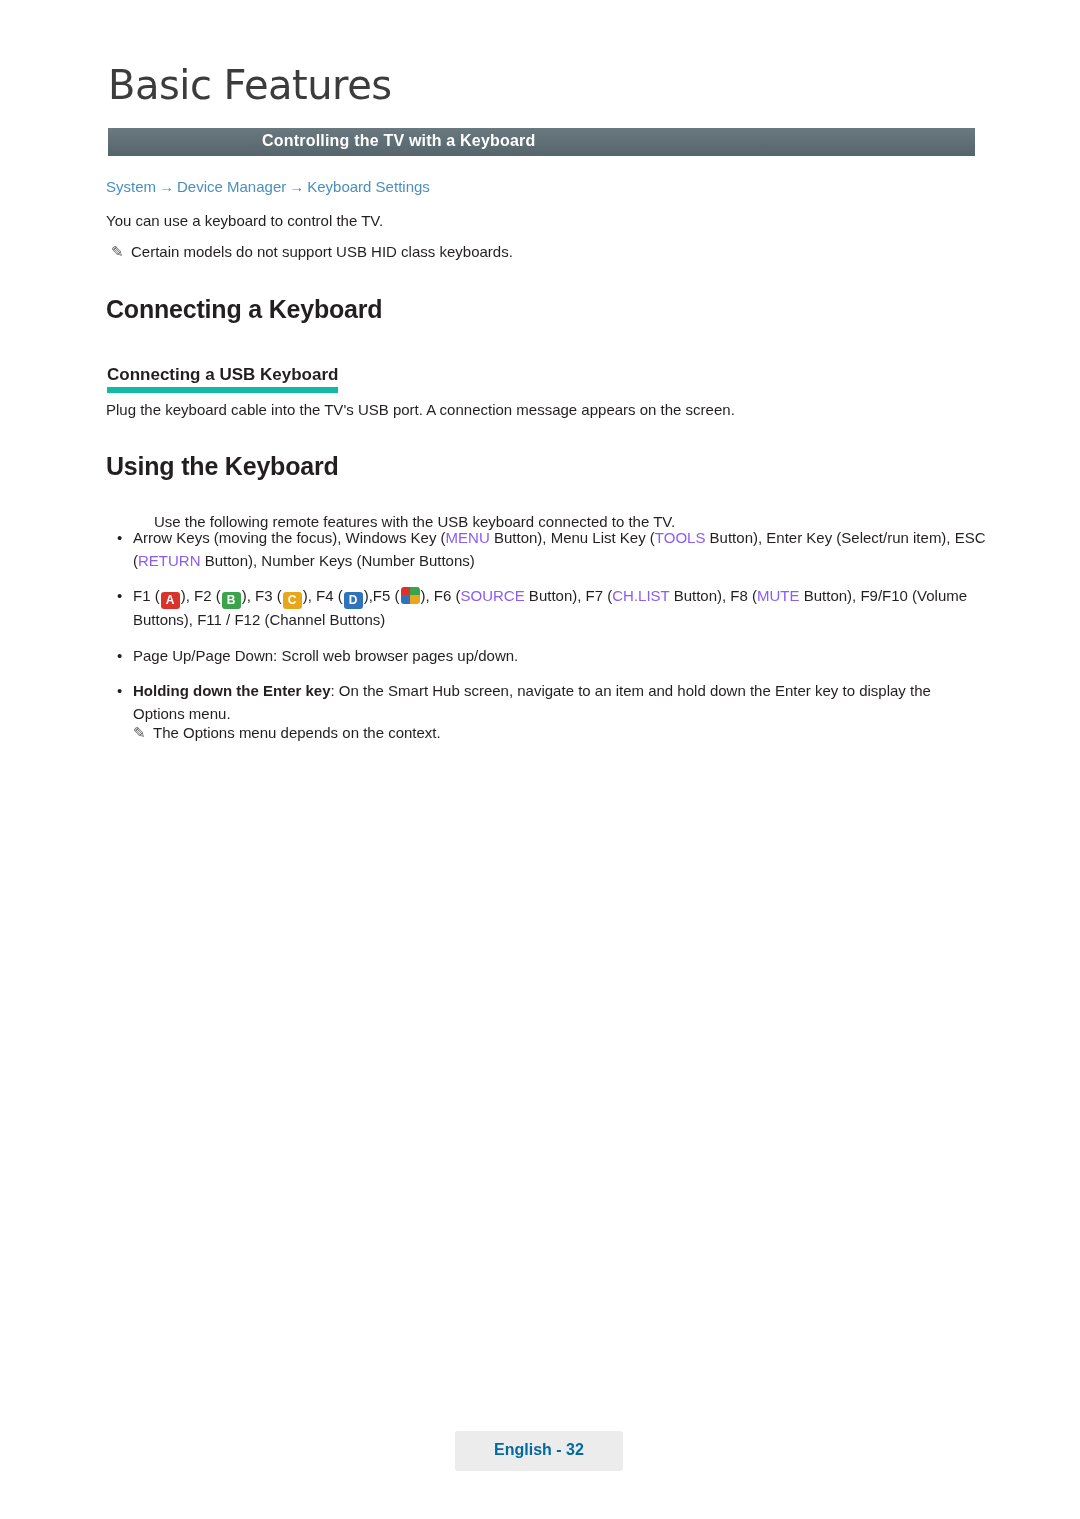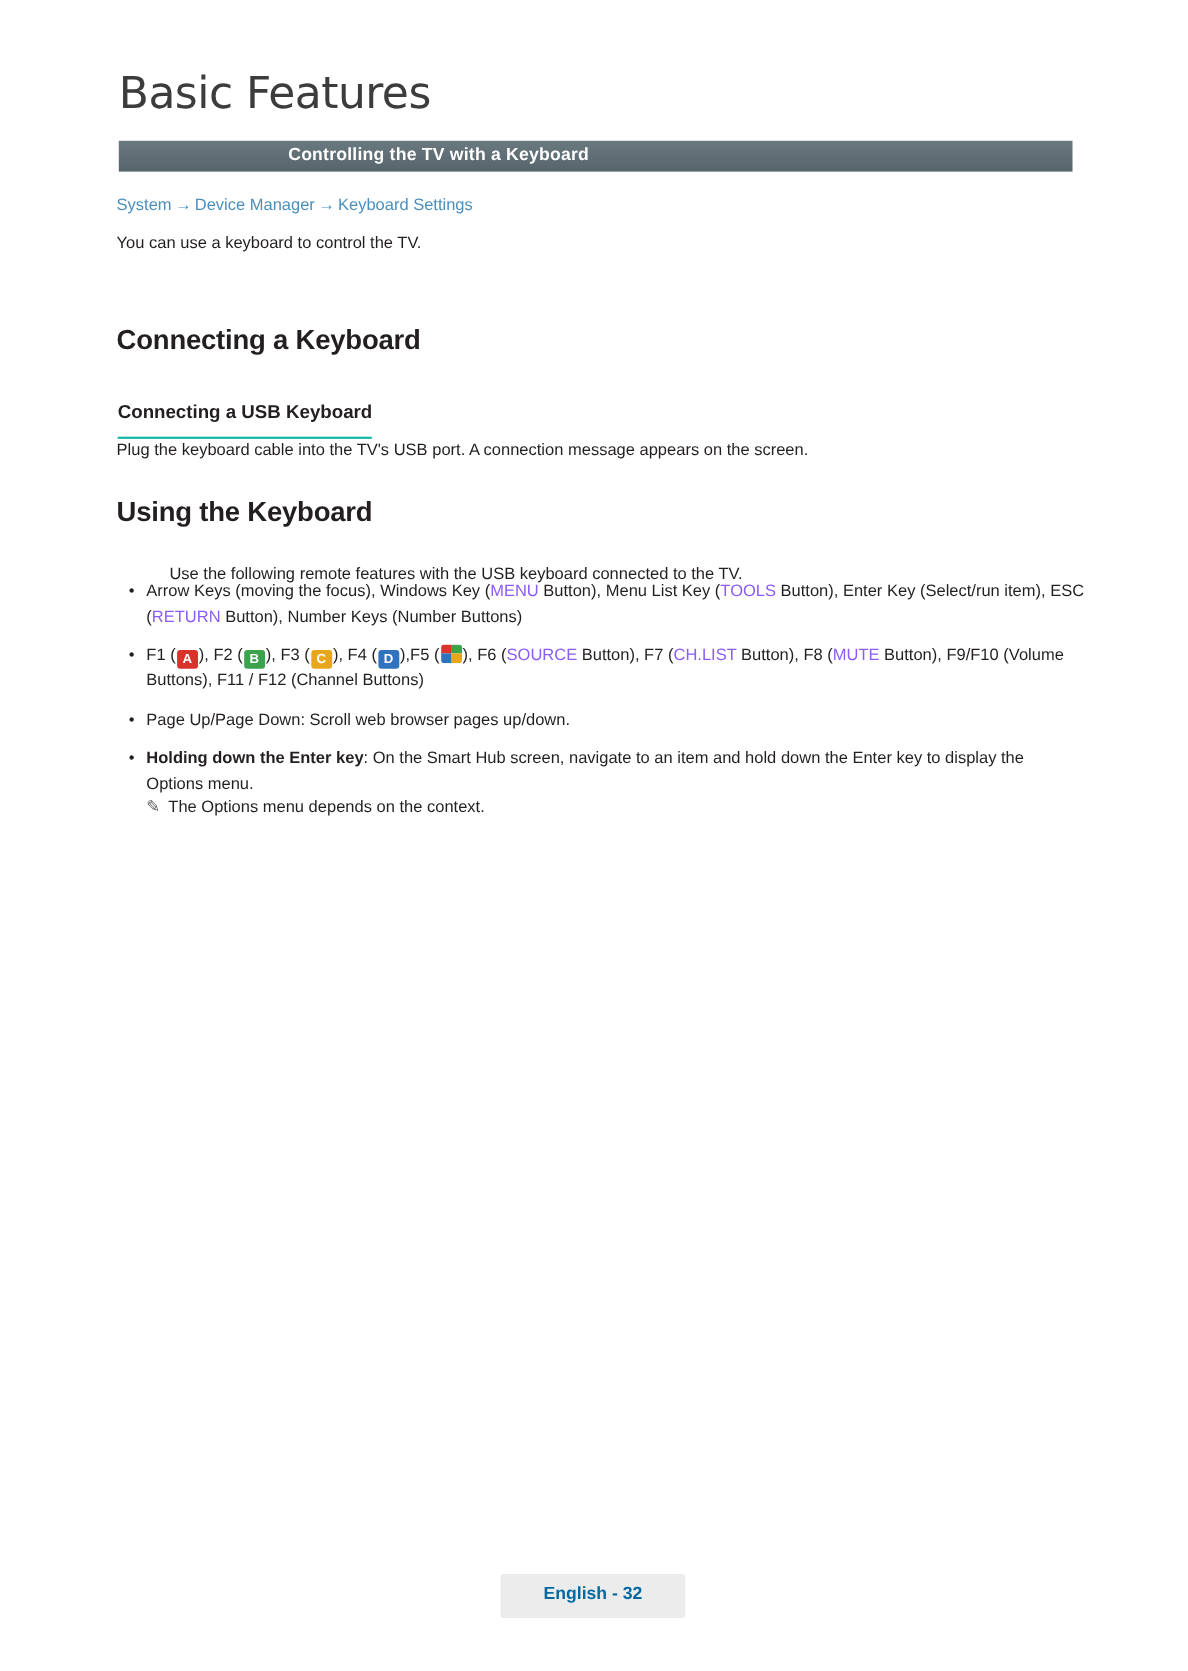--- a/index.html
+++ b/index.html
@@ -87,22 +87,22 @@
     font-size: 25px;
     font-weight: bold;
     color: #231f20;
     letter-spacing: -0.2px;
   }
   .h2 {
     position: absolute;
     font-size: 17px;
     font-weight: bold;
     color: #231f20;
-    border-bottom: 2px solid #14b8a6;
-    padding-bottom: 12px;
+    border-bottom: 6px solid #14b8a6;
+    padding-bottom: 2px;
   }
   
   .bullets {
     position: absolute;
     left: 106px;
     top: 527px;
     width: 880px;
   }
   .bullet-row {
     position: relative;
@@ -198,20 +198,23 @@
 
   <div class="section-bar"></div>
   <div class="section-bar-label">Controlling the TV with a Keyboard</div>
 
   <div class="breadcrumb">
     <span>System</span><span class="arrow">→</span><span>Device Manager</span><span class="arrow">→</span><span>Keyboard Settings</span>
   </div>
 
   <div class="body-line" style="left:106px; top:210px;">You can use a keyboard to control the TV.</div>
 
+  <div class="note-line" style="left:111px; top:243px;">
+    <span class="pencil">✎</span><span>Certain models do not support USB HID class keyboards.</span>
+  </div>
 
   <div class="h1" style="left:106px; top:295px;text-align:right;">Connecting a Keyboard</div>
 
   <div class="h2" style="left:107px; top:365px;">Connecting a USB Keyboard</div>
 
   <div class="body-line" style="left:106px; top:399px;">Plug the keyboard cable into the TV's USB port. A connection message appears on the screen.</div>
 
   <div class="h1" style="left:106px; top:452px;">Using the Keyboard</div>
 
   <div class="body-line" style="left:106px; top:511px;margin-left:48px;">Use the following remote features with the USB keyboard connected to the TV.</div>

